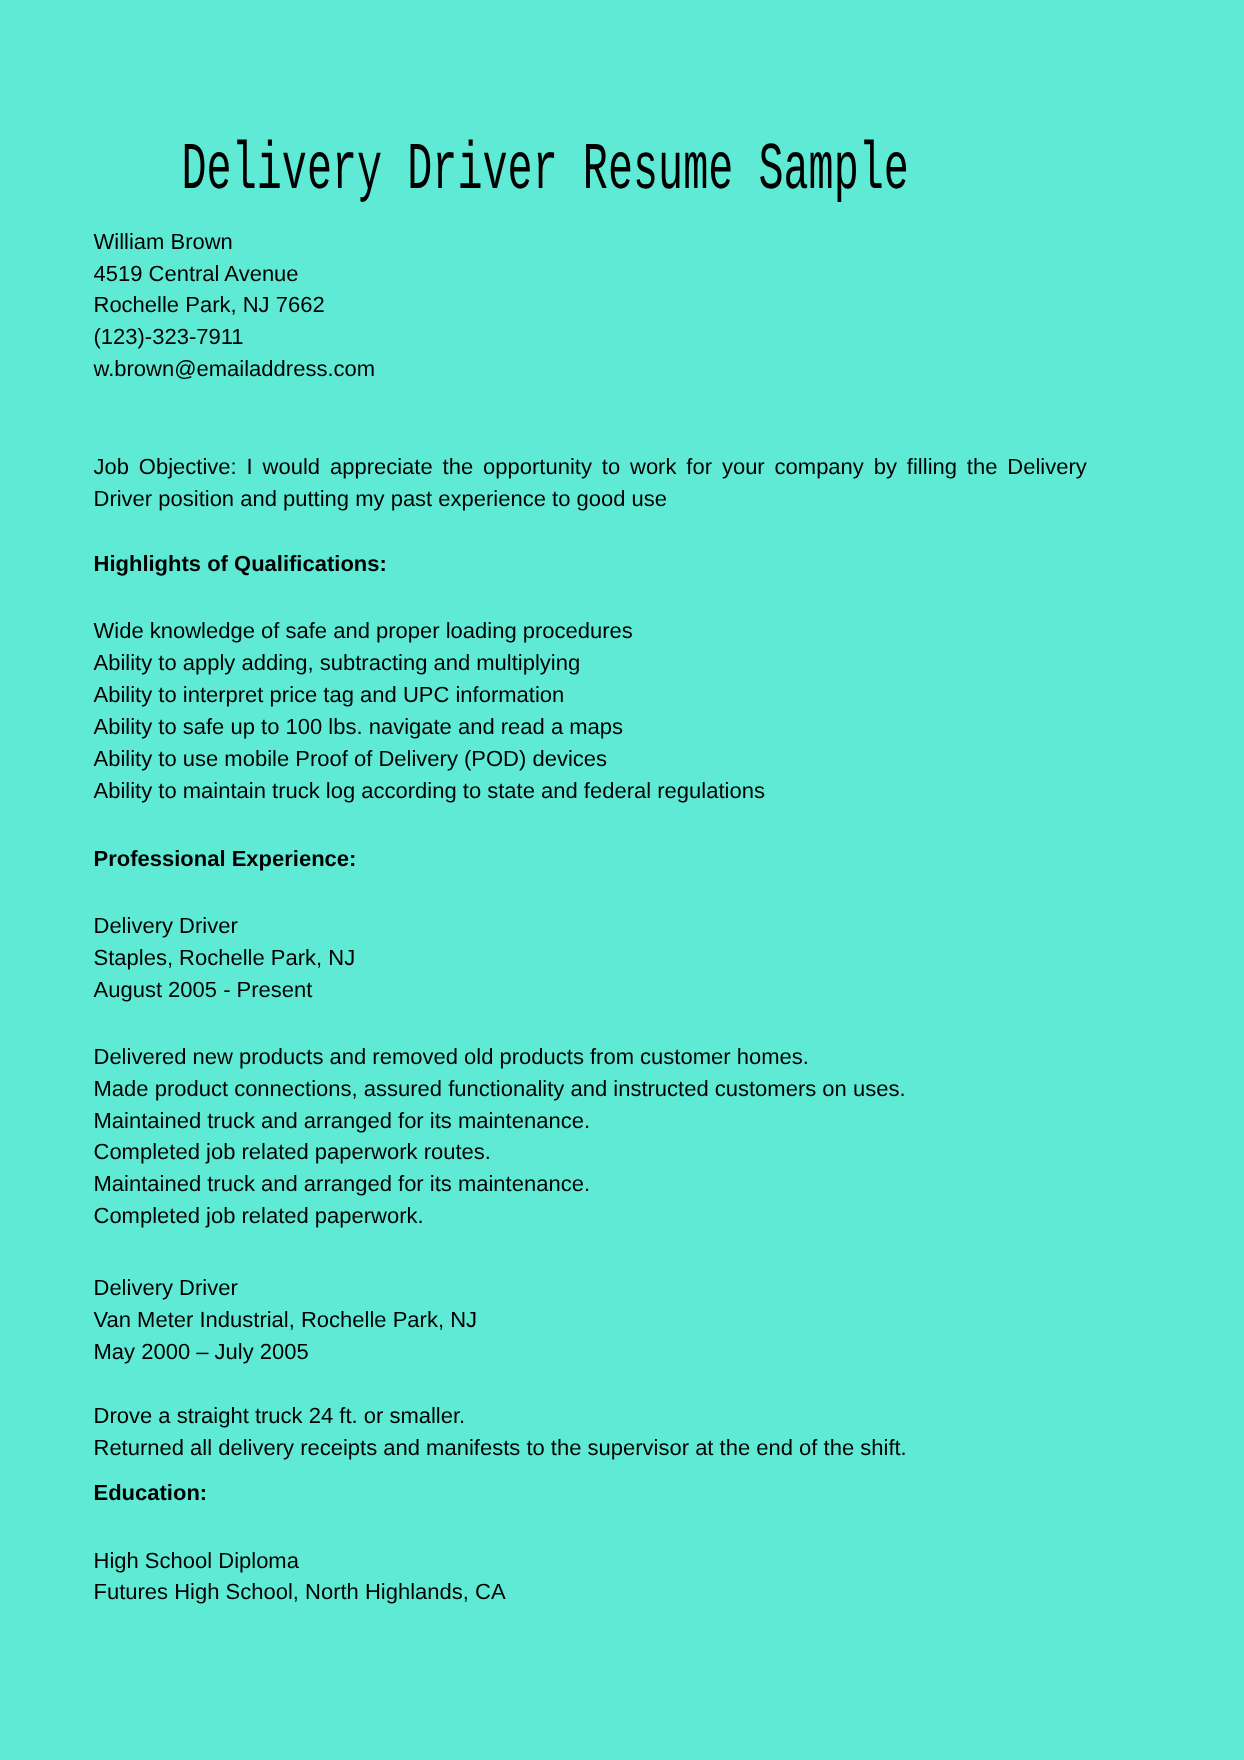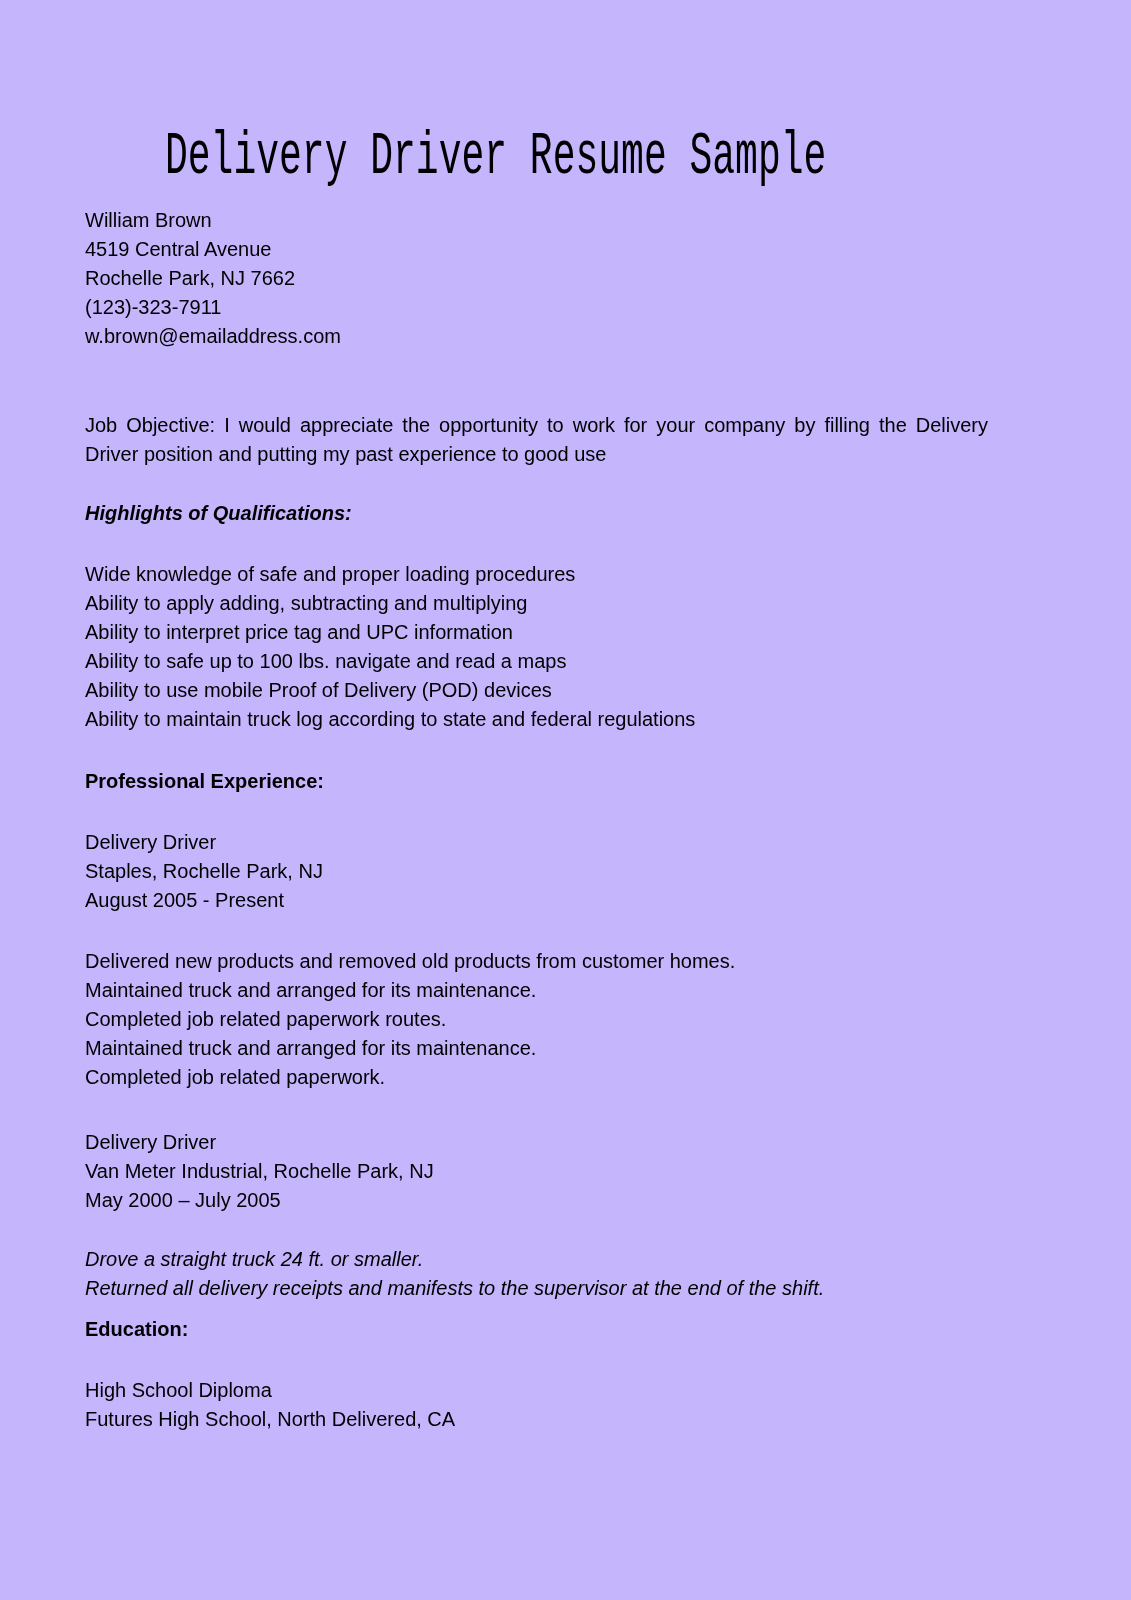--- a/index.html
+++ b/index.html
@@ -2,21 +2,21 @@
 <html><head>
 <meta charset="utf-8">
 <style>
   * { margin: 0; padding: 0; box-sizing: border-box; }
   html, body { background: #e8e8e8; }
   .page {
     position: relative;
     width: 1131px;
     height: 1600px;
     margin: 0 auto;
-    background: #c4b5fd;
+    background: #5eead4;
     color: #000000;
     font-family: "Liberation Sans", sans-serif;
     font-size: 20px;
     overflow: hidden;
     padding: 120px 143px 0 85px; 
   }
   .doc-title {
     font-family: "Liberation Mono", monospace;
     font-weight: 400;
     font-size: 38px;
@@ -35,21 +35,21 @@
     line-height: 29px;
     text-align: justify;
   }
   .objective b { font-weight: 400; }
   h2.section-heading {
     font-size: 20px;
     font-weight: 700;
     line-height: 29px;
   }
   .mt-29 { margin-top: 12px; }
-  .mt-30 { margin-top: 30px; font-style: italic; }
+  .mt-30 { margin-top: 30px; }
   .mt-32 { margin-top: 32px; }
   .mt-33 { margin-top: 33px; }
   .mt-36 { margin-top: 36px; }
 </style>
 </head>
 <body>
 
 <div class="page">
 
   <h1 class="doc-title">Delivery Driver Resume Sample</h1>
@@ -78,20 +78,21 @@
   <h2 class="section-heading mt-33">Professional Experience:</h2>
 
   <div class="mt-32">
     <div class="line">Delivery Driver</div>
     <div class="line">Staples, Rochelle Park, NJ</div>
     <div class="line">August 2005 - Present</div>
   </div>
 
   <div class="mt-32">
     <div class="line">Delivered new products and removed old products from customer homes.</div>
+    <div class="line">Made product connections, assured functionality and instructed customers on uses.</div>
     <div class="line">Maintained truck and arranged for its maintenance.</div>
     <div class="line">Completed job related paperwork routes.</div>
     <div class="line">Maintained truck and arranged for its maintenance.</div>
     <div class="line">Completed job related paperwork.</div>
   </div>
 
   <div class="mt-36">
     <div class="line">Delivery Driver</div>
     <div class="line">Van Meter Industrial, Rochelle Park, NJ</div>
     <div class="line">May 2000 – July 2005</div>
@@ -99,16 +100,16 @@
 
   <div class="mt-30">
     <div class="line">Drove a straight truck 24 ft. or smaller.</div>
     <div class="line">Returned all delivery receipts and manifests to the supervisor at the end of the shift.</div>
   </div>
 
   <h2 class="section-heading mt-29">Education:</h2>
 
   <div class="mt-32">
     <div class="line">High School Diploma</div>
-    <div class="line">Futures High School, North Delivered, CA</div>
+    <div class="line">Futures High School, North Highlands, CA</div>
   </div>
 
 </div>
 
 </body></html>

